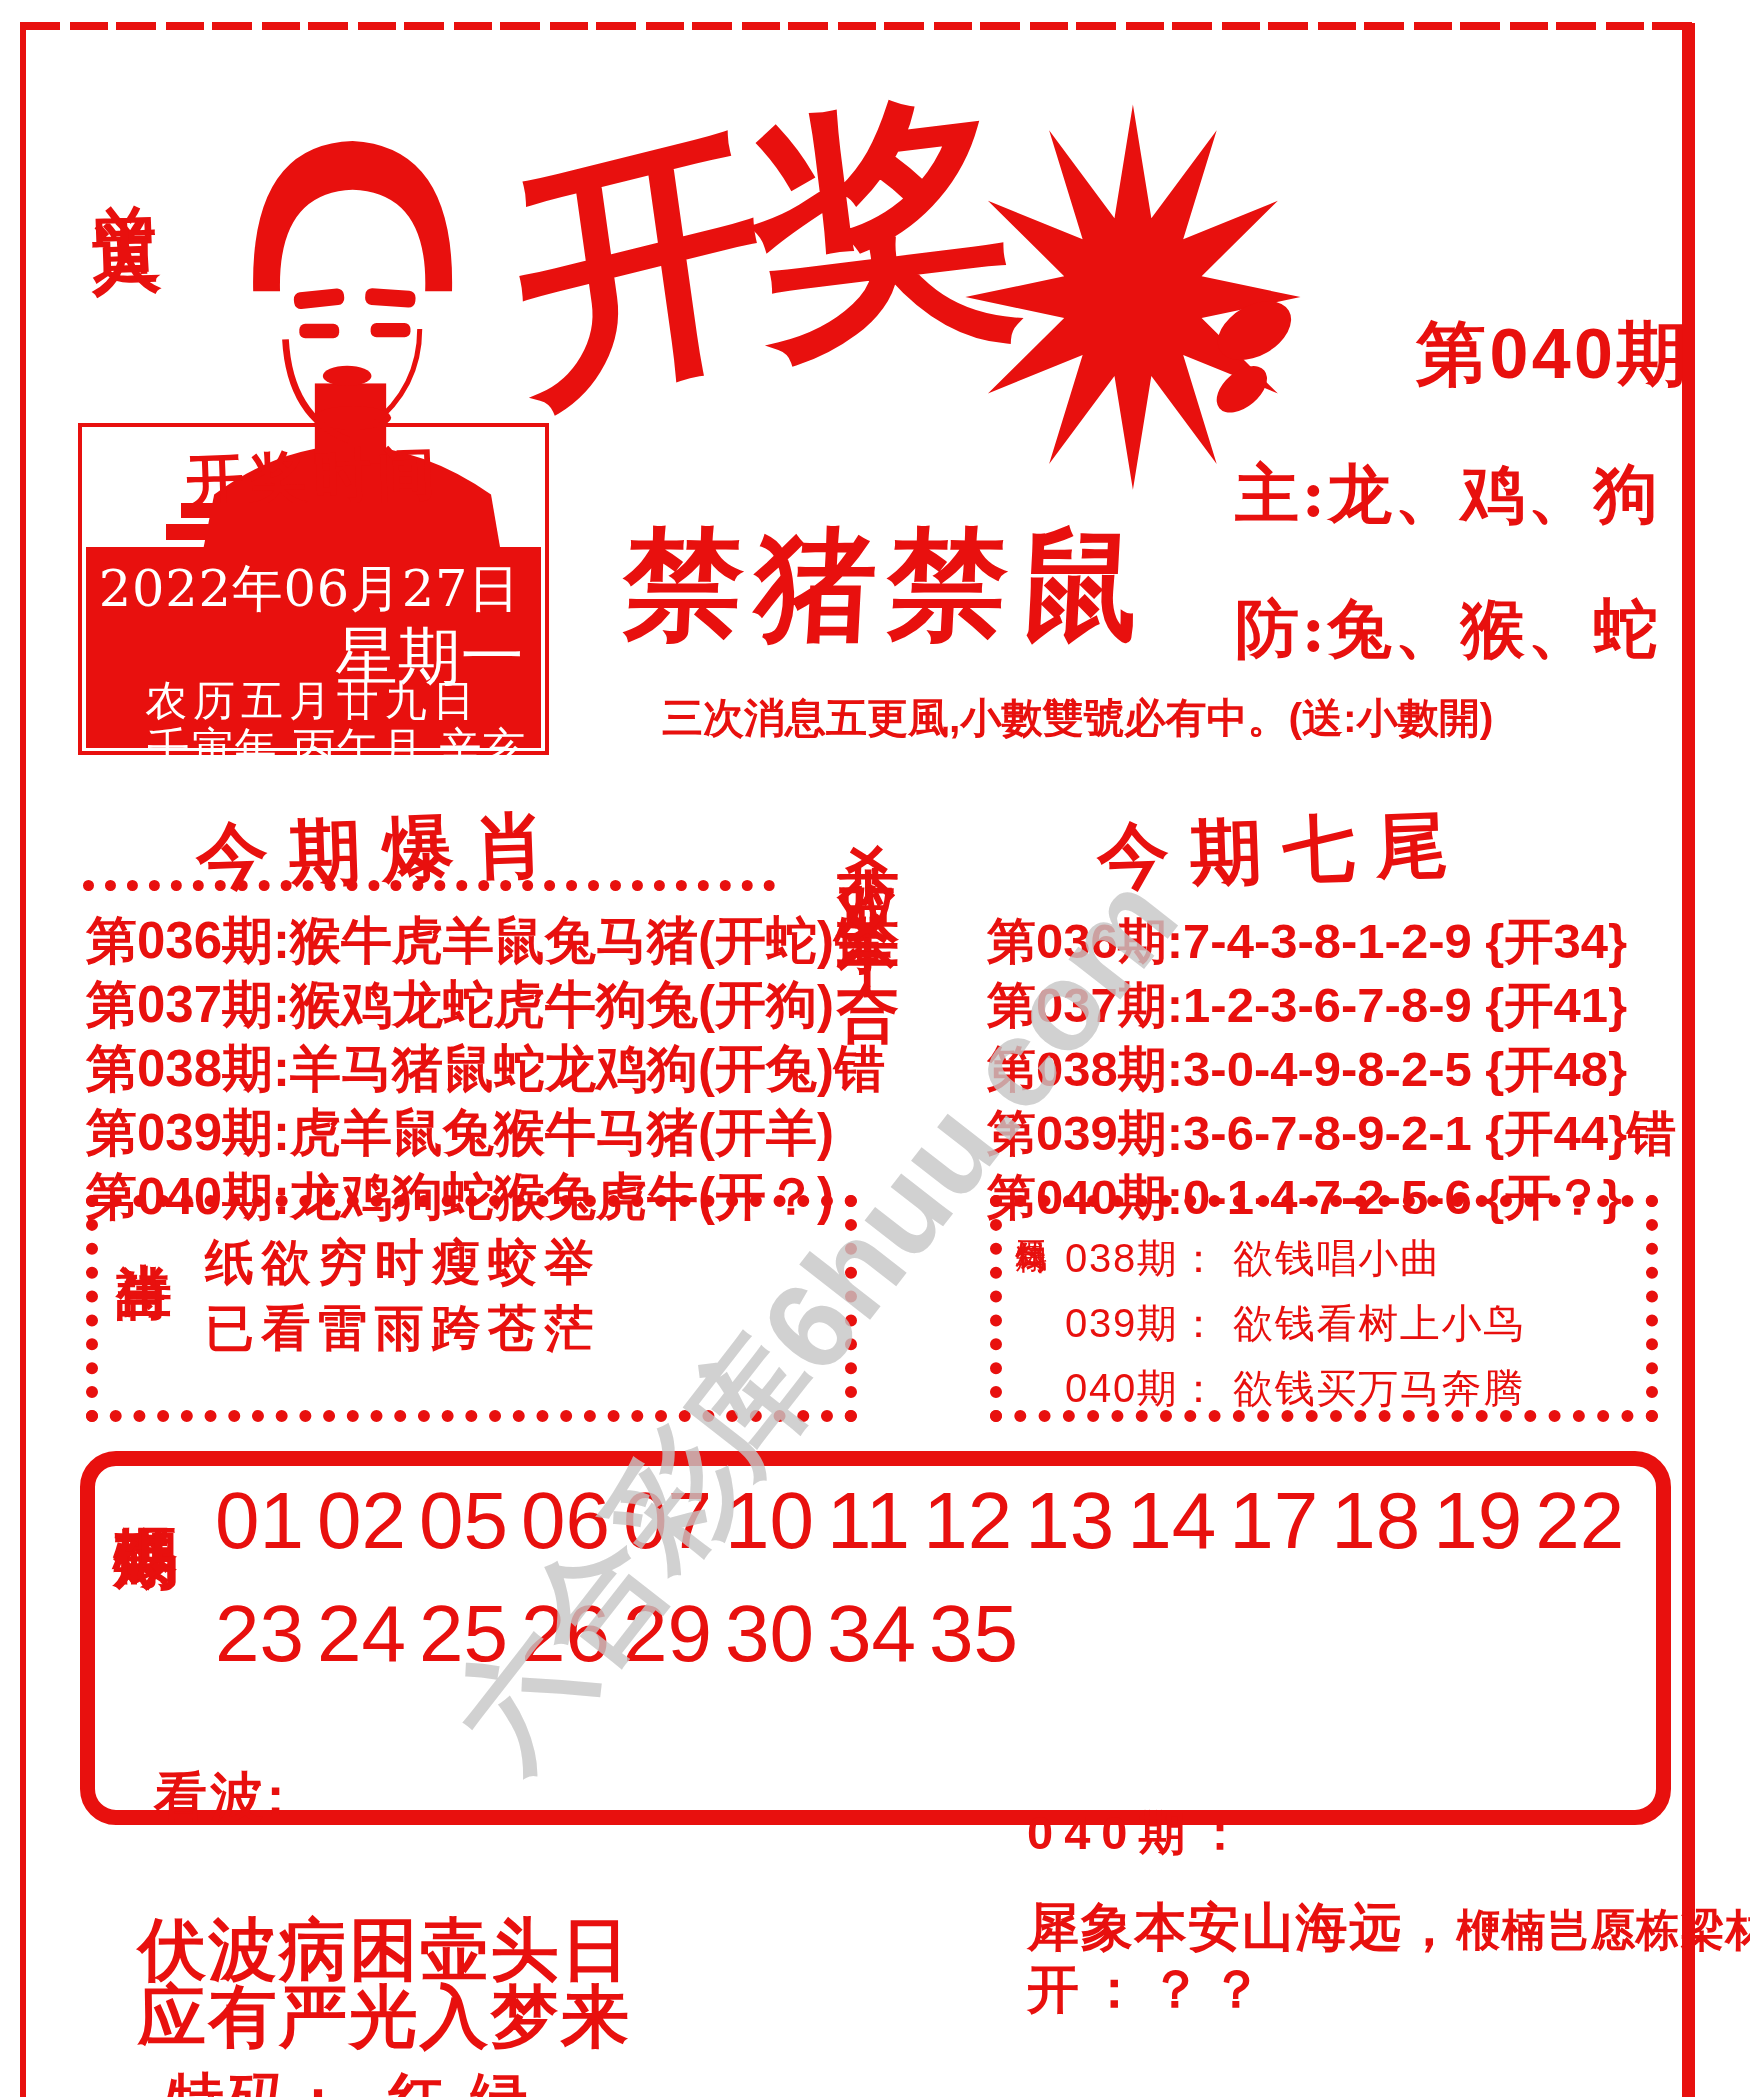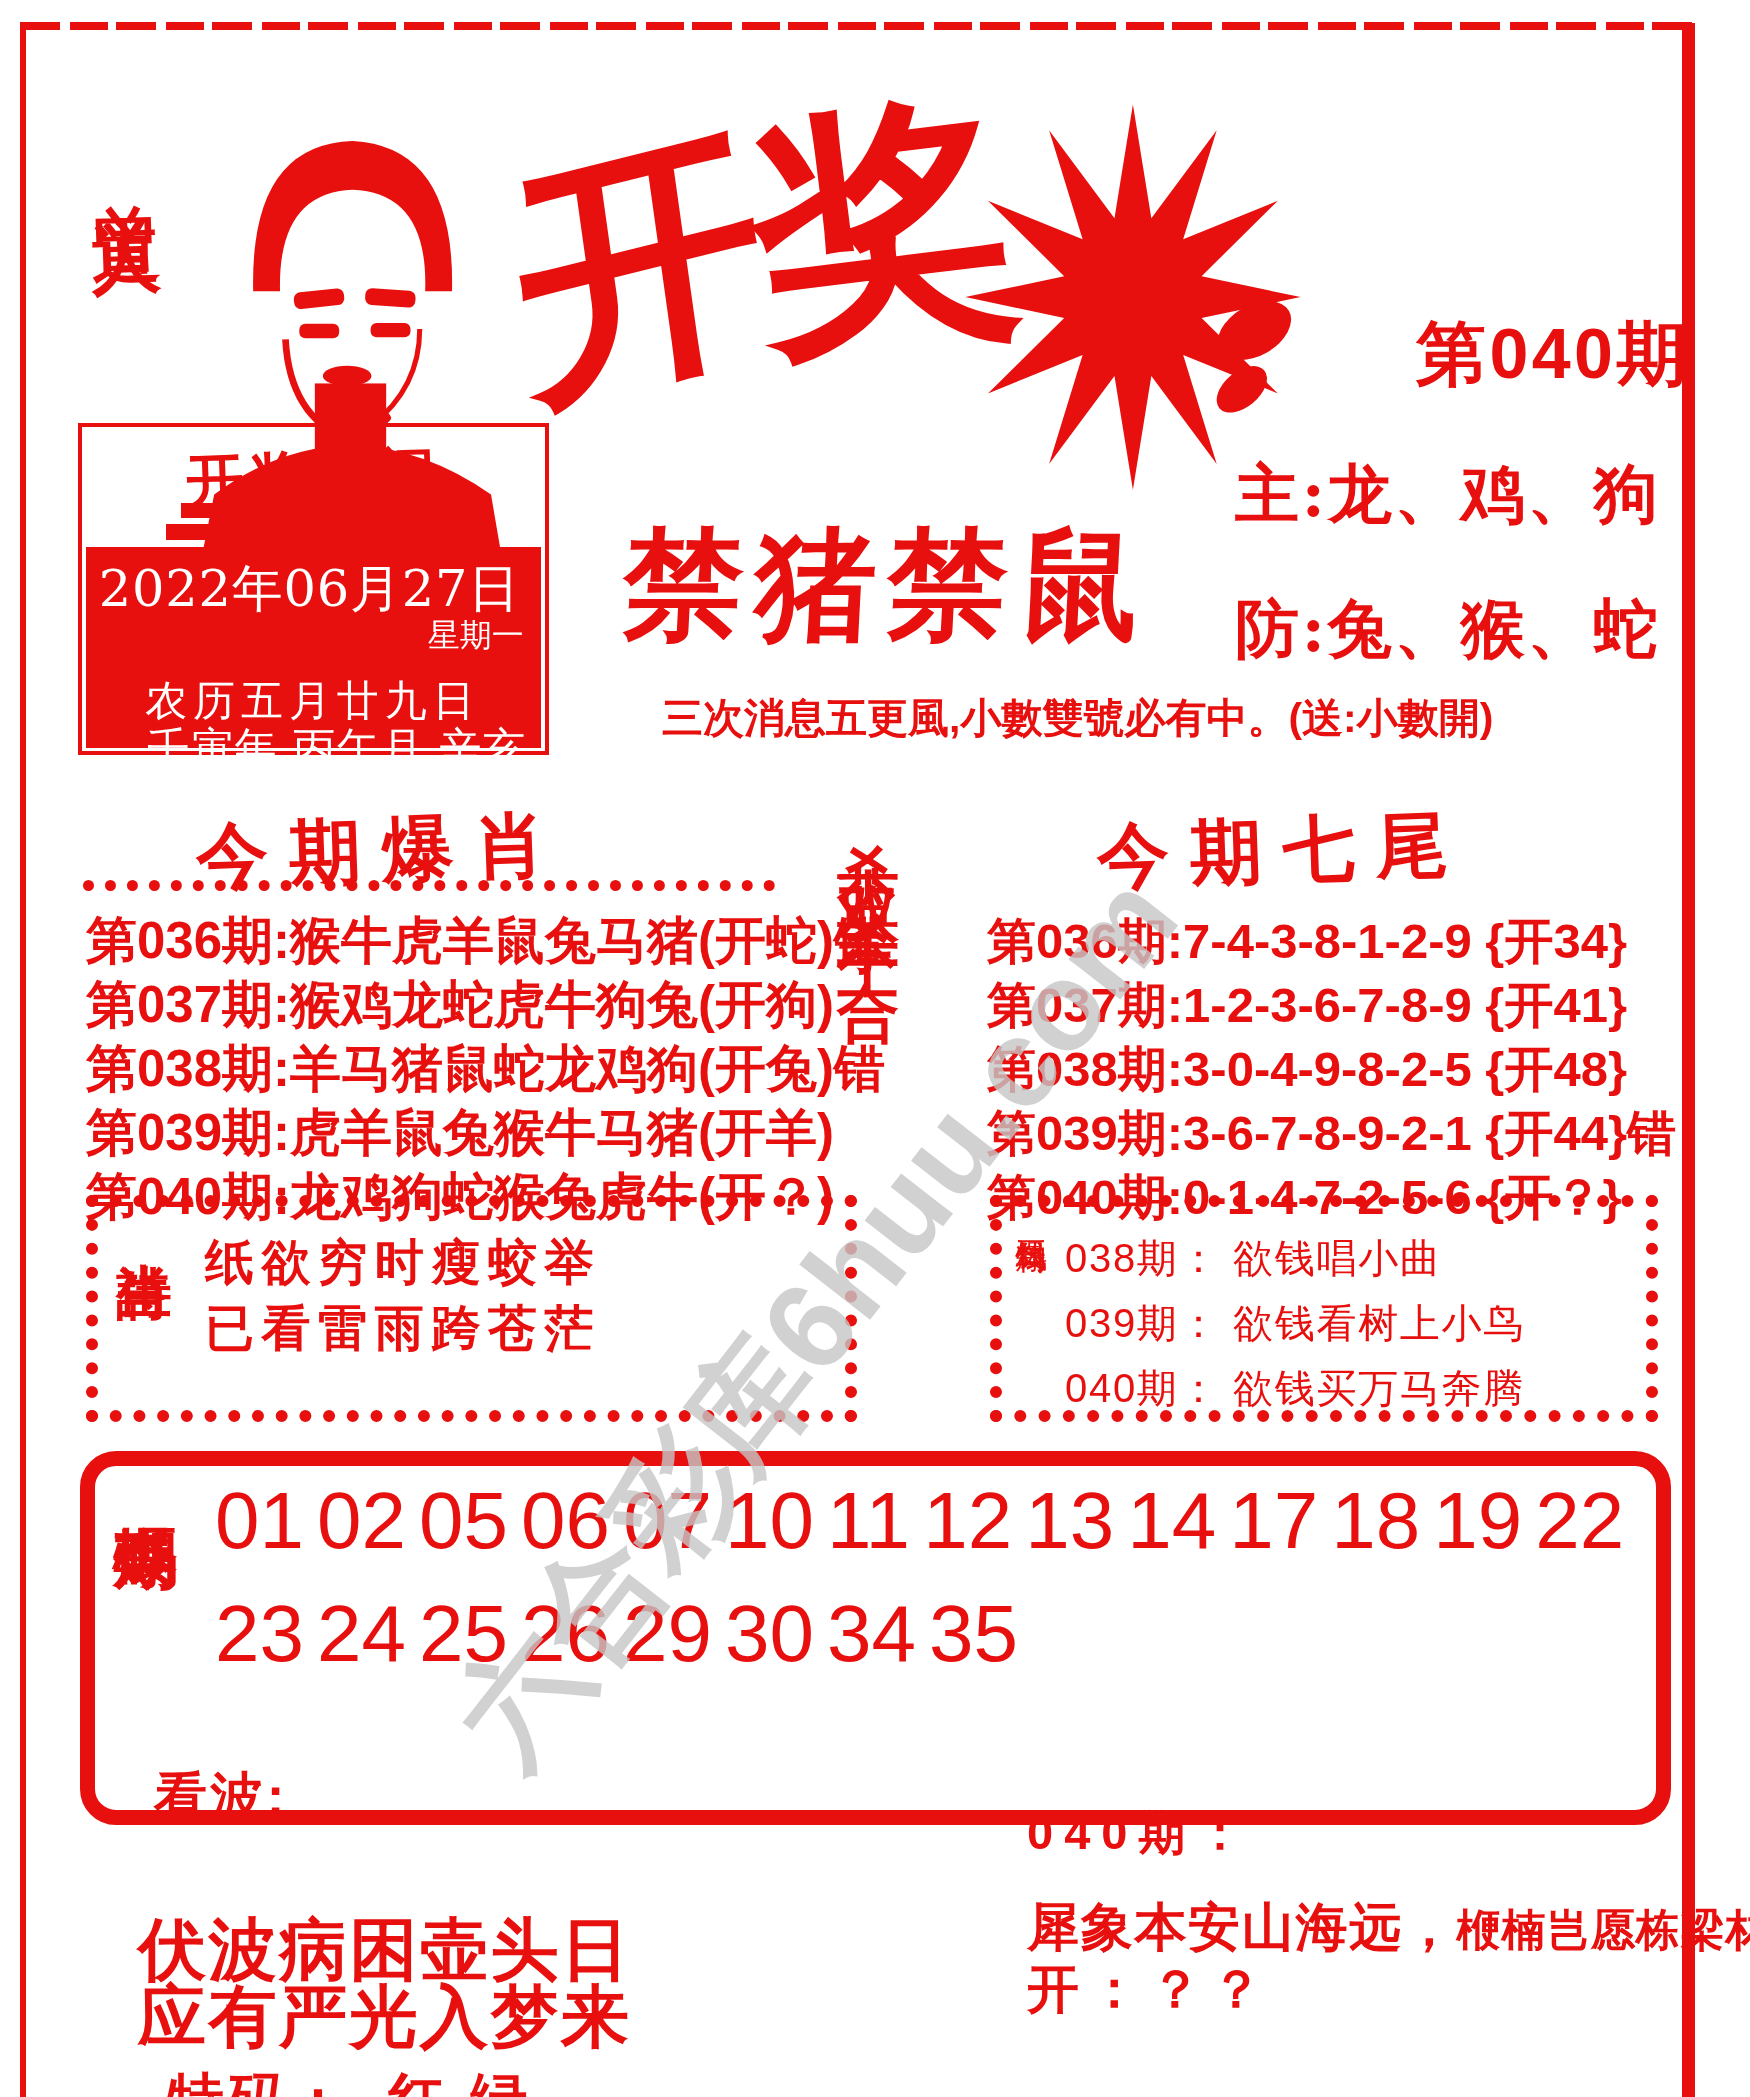--- a/index.html
+++ b/index.html
@@ -28,21 +28,21 @@
   .starburst{left:961px;top:96px;}
   .issue-label{left:1416px;top:308px;font-size:70px;font-weight:bold;letter-spacing:3.4px;}
   
   .drawtime-box{left:78px;top:423px;width:471px;height:332px;border:4.2px solid var(--red);}
   .dt-title{position:absolute;left:0;right:0;top:11.7px;text-align:center;font-size:58px;letter-spacing:5.9px;transform:rotate(-2deg);}
   .dt-bar1{position:absolute;left:99px;top:76px;width:260px;height:15px;background:var(--red);}
   .dt-bar2{position:absolute;left:84px;top:97px;width:294px;height:16px;background:var(--red);}
   .dt-block{position:absolute;left:4.2px;right:4.2px;top:120px;bottom:3.4px;background:var(--red);color:#fff;
     font-family:"DejaVu Serif",serif;}
   .dt-date{position:absolute;left:12.6px;top:7.6px;font-size:51px;letter-spacing:0.8px;}
-  .dt-weekday{position:absolute;right:17px;top:67px;font-size:32px;}
+  .dt-weekday{position:absolute;right:17px;top:67px;font-size:63px;}
   .dt-lunar{position:absolute;left:29px;top:126px;font-size:42px;letter-spacing:5.9px;margin-left:30px;}
   .dt-ganzhi{position:absolute;left:17px;top:173px;font-size:42px;letter-spacing:1.7px;margin-left:44px;}
   
   .headline-main{left:623px;top:505px;font-size:121px;letter-spacing:11px;transform:skewX(-3deg);}
   .headline-zhu{left:1235px;top:451px;font-size:64px;letter-spacing:2.5px;}
   .headline-fang{left:1235px;top:586px;font-size:64px;letter-spacing:2.5px;}
   .tagline{left:662px;top:691px;font-size:41px;font-weight:bold;}
   
   .baoxiao-title{left:196px;top:803px;font-size:72px;letter-spacing:21px;transform:rotate(-2deg);}
   .left-chain{left:83px;top:880px;width:692px;height:0;border-top:11px dotted var(--red);}

